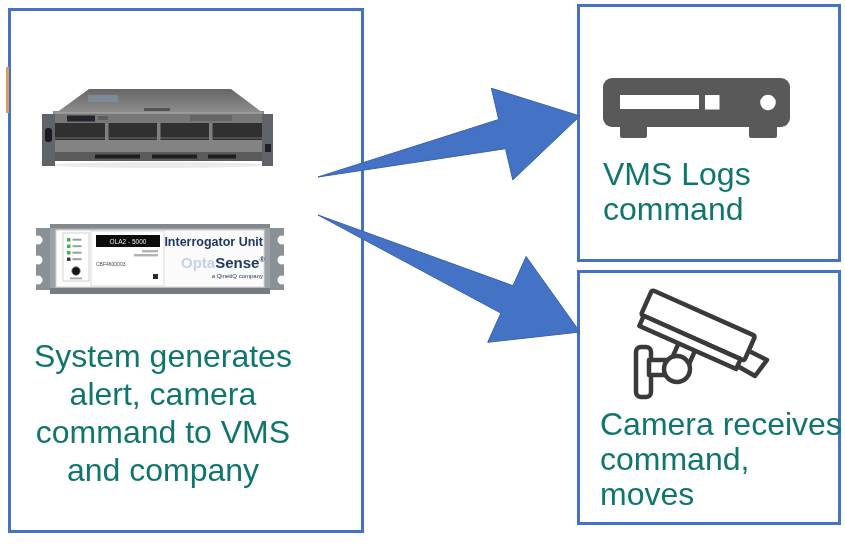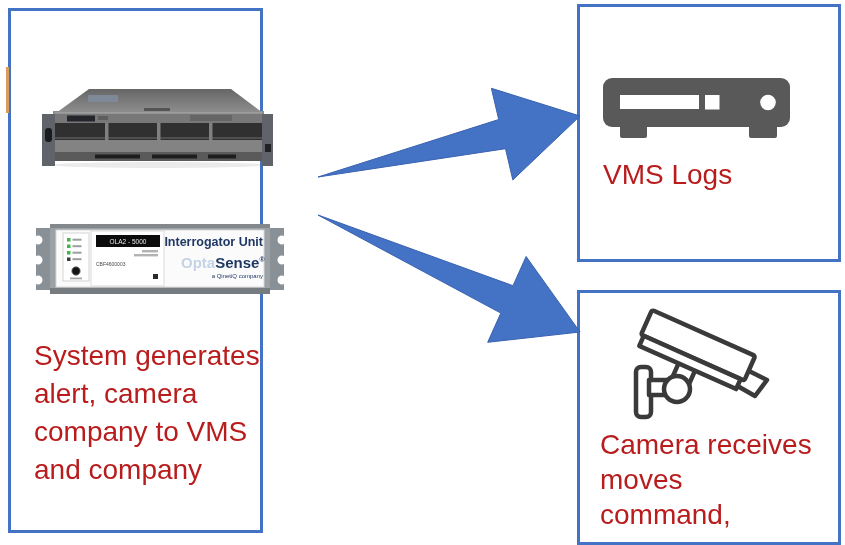--- a/index.html
+++ b/index.html
@@ -1,25 +1,25 @@
 <!DOCTYPE html>
 <html><head>
 <meta charset="utf-8">
 <style>
   html,body{margin:0;padding:0;background:#fff;}
   .canvas{
     position:relative;width:845px;height:545px;background:#fff;overflow:hidden;
     font-family:"Liberation Sans",sans-serif;color:#000;
   }
   .pbox{position:absolute;background:#fff;border:3px solid #4472C4;box-sizing:border-box;}
-  #box-system{left:8px;top:8px;width:255px;height:525px;}
+  #box-system{left:8px;top:8px;width:356px;height:525px;}
   #box-vms{left:577px;top:4px;width:264px;height:258px;}
-  #box-camera{left:577px;top:290px;width:264px;height:255px;}
-  .caption{position:absolute;font-size:28px;color:#b91c1c;white-space:nowrap;}
-  #box-system .caption{left:23px;top:326px;line-height:38px;}
+  #box-camera{left:577px;top:270px;width:264px;height:255px;}
+  .caption{position:absolute;font-size:32px;color:#0f766e;white-space:nowrap;}
+  #box-system .caption{left:23px;top:326px;line-height:38px;text-align:center;}
   #box-vms .caption{left:23px;top:150px;line-height:35px;}
   #box-camera .caption{left:20px;top:134px;line-height:35px;}
   .abs{position:absolute;}
   #arrow-layer{position:absolute;left:0;top:0;z-index:5;pointer-events:none;}
   #orange-artifact{position:absolute;left:6px;top:67px;width:3px;height:46px;background:#D79C5E;z-index:6;}
   svg text{font-family:"Liberation Sans",sans-serif;}
 </style>
 </head>
 <body>
 
@@ -103,59 +103,60 @@
       </g>
 
       <text x="227" y="22" text-anchor="end" font-size="12.5" font-weight="bold" fill="#1F3864">Interrogator Unit</text>
       <text x="145" y="44" font-size="15" font-weight="bold"><tspan fill="#C5D3E6">Opta</tspan><tspan fill="#1F3864">Sense</tspan><tspan fill="#1F3864" dy="-6" font-size="7">®</tspan></text>
       <text x="227" y="54" text-anchor="end" font-size="6" fill="#1F3864">a QinetiQ company</text>
     </svg>
 
     <div class="caption">
       <div>System generates</div>
       <div>alert, camera</div>
-      <div>company to VMS</div>
+      <div>command to VMS</div>
       <div>and company</div>
     </div>
   </div>
 
   <div id="orange-artifact"></div>
 
   <div class="pbox" id="box-vms">
     <svg class="abs" style="left:22px;top:69px;" width="190" height="64" viewBox="0 0 190 64">
       <rect x="18" y="44" width="27" height="18" rx="2" fill="#595959"></rect>
       <rect x="147" y="44" width="28" height="18" rx="2" fill="#595959"></rect>
       <rect x="1" y="2" width="187" height="49" rx="9" fill="#595959"></rect>
       <rect x="18" y="19" width="79" height="14" fill="#FFFFFF"></rect>
       <rect x="103" y="19" width="14.5" height="14.5" fill="#FFFFFF"></rect>
       <circle cx="166" cy="26.5" r="7.8" fill="#FFFFFF"></circle>
     </svg>
     <div class="caption">
       <div>VMS Logs</div>
+      <div>command</div>
     </div>
   </div>
 
   <div class="pbox" id="box-camera">
     <svg class="abs" style="left:48px;top:7px;" width="148" height="126" viewBox="0 0 148 126" fill="#FFFFFF" stroke="#3A3A3A" stroke-width="4.5" stroke-linejoin="round">
       <g transform="rotate(24 24 10)">
         <rect x="70" y="37" width="18" height="42"></rect>
       </g>
       <polygon points="117,69 139,80 127,96 106,84"></polygon>
       <g transform="rotate(24 24 10)">
         <rect x="24" y="10" width="113" height="27" rx="2"></rect>
         <rect x="27" y="37" width="106" height="11"></rect>
       </g>
       <rect x="8" y="67" width="15" height="50" rx="5"></rect>
       <rect x="21" y="80" width="30" height="15"></rect>
       <circle cx="49" cy="89" r="13"></circle>
     </svg>
     <div class="caption">
       <div>Camera receives</div>
+      <div>command,</div>
       <div>moves</div>
-      <div>command,</div>
     </div>
   </div>
 
   <svg id="arrow-layer" width="845" height="545" viewBox="0 0 845 545">
     <polygon points="318,177 498.7,119.5 491.4,88.3 580,116 512.8,179.9 505.5,148.7" fill="#4472C4" stroke="#3A62B0" stroke-width="1"></polygon>
     <polygon points="318,215 513,285.7 526.1,256.5 580,332 487.7,342.3 500.8,313.1" fill="#4472C4" stroke="#3A62B0" stroke-width="1"></polygon>
   </svg>
 
 </div>
 

